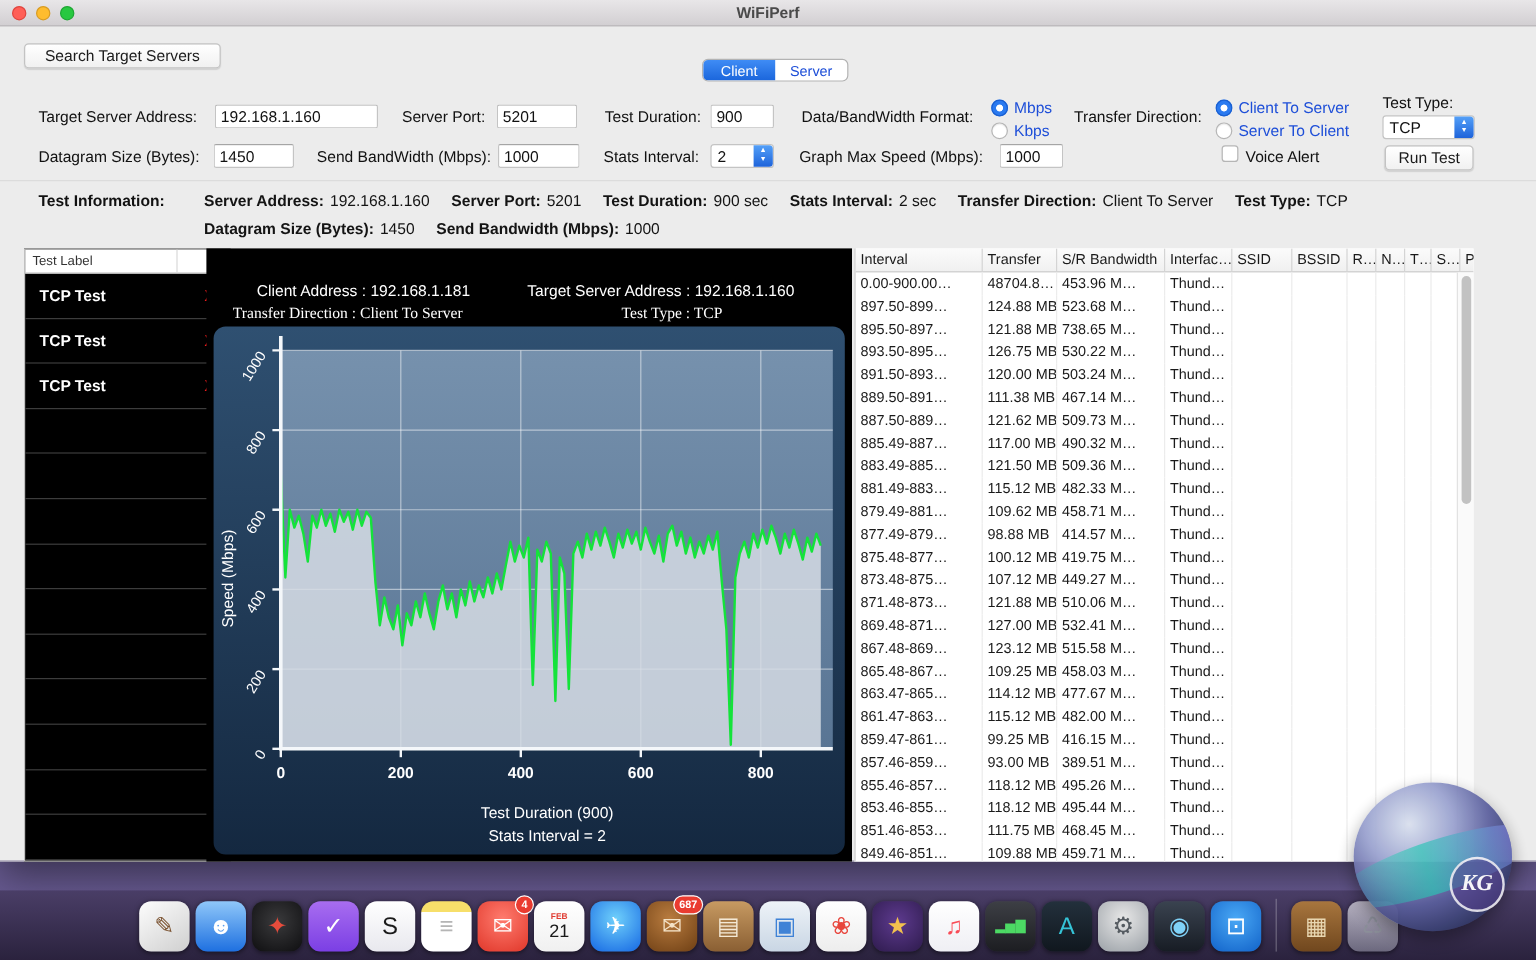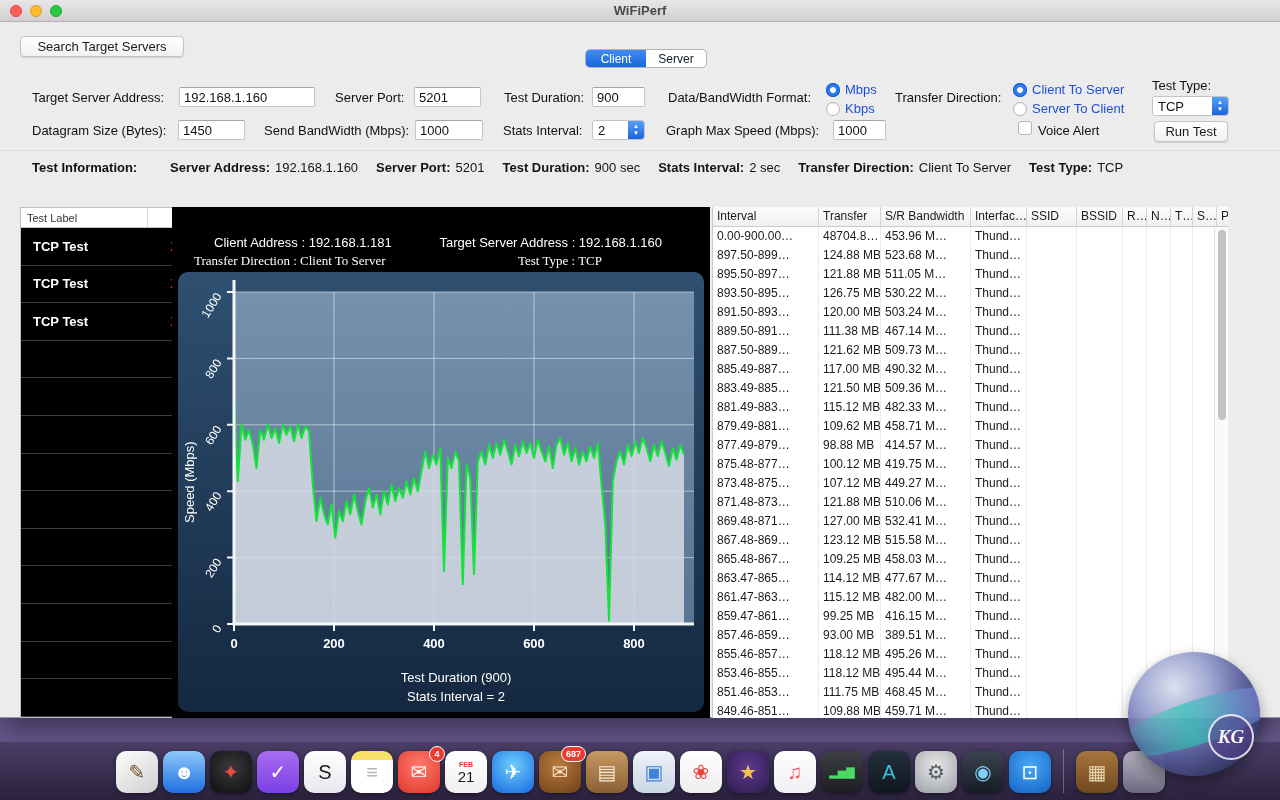--- a/index.html
+++ b/index.html
@@ -20,21 +20,21 @@
   .wtitle { position:absolute; left:0; right:0; text-align:center; font-size:13px; font-weight:700; color:#4a4a4a; }
 
   .mac-btn { position:absolute; height:21px; background:linear-gradient(#ffffff,#f1f1f1);
              border:1px solid #c3c3c3; border-radius:4px; font-size:13px; color:#1b1b1b;
              font-family:inherit; box-shadow:0 1px 1px rgba(0,0,0,.12); padding:0 10px; }
   #btn-search { left:20px; top:36px; width:164px; }
   #btn-run { left:1154px; top:121px; width:74px; }
 
   .seg-ctl { position:absolute; left:585px; top:49px; height:19px; display:flex;
              border:1px solid #b3b3b3; border-radius:5px; overflow:hidden; background:#fff; }
-  .seg { width:60px; display:flex; align-items:center; justify-content:center; font-size:12px; color:#0f172a; }
+  .seg { width:60px; display:flex; align-items:center; justify-content:center; font-size:12px; color:#1d4ed8; }
   .seg.on { background:linear-gradient(#3f8cf5,#1b66dc); color:#fff; }
 
   .lbl { position:absolute; font-size:13px; color:#111; white-space:nowrap; }
   .inp { position:absolute; height:20px; background:#fff; border:1px solid #c4c4c4; border-top-color:#a5a5a5;
          border-radius:2px; font-size:13px; font-family:inherit; padding:0 4px; color:#111; }
   .dd  { position:absolute; height:20px; background:#fff; border:1px solid #c4c4c4; border-radius:3px;
          font-size:13px; display:flex; align-items:center; padding-left:5px; color:#111; }
   .stepper { position:absolute; right:0; top:0; bottom:0; width:16px; border-radius:0 3px 3px 0;
              background:linear-gradient(#54a0f8,#1e63da); color:#fff; display:flex; flex-direction:column;
              align-items:center; justify-content:center; font-size:6px; line-height:7px; }
@@ -187,20 +187,24 @@
 
   <div class="testinfo">
     <div class="ti-caption">Test Information:</div>
     <div class="ti-line" id="ti1">
         <span class="info-item"><span class="info-label">Server Address:</span><span class="info-value">192.168.1.160</span></span>
         <span class="info-item"><span class="info-label">Server Port:</span><span class="info-value">5201</span></span>
         <span class="info-item"><span class="info-label">Test Duration:</span><span class="info-value">900 sec</span></span>
         <span class="info-item"><span class="info-label">Stats Interval:</span><span class="info-value">2 sec</span></span>
         <span class="info-item"><span class="info-label">Transfer Direction:</span><span class="info-value">Client To Server</span></span>
         <span class="info-item"><span class="info-label">Test Type:</span><span class="info-value">TCP</span></span>
+      </div>
+    <div class="ti-line" id="ti2">
+        <span class="info-item"><span class="info-label">Datagram Size (Bytes):</span><span class="info-value">1450</span></span>
+        <span class="info-item"><span class="info-label">Send Bandwidth (Mbps):</span><span class="info-value">1000</span></span>
       </div>
   </div>
 
   <div class="test-list">
     <div class="tl-head">Test Label</div>
     <div class="tl-rows">
         <div class="tl-row">
           <span class="tl-label">TCP Test</span>
           <span class="tl-close">X</span>
         </div>
@@ -325,21 +329,21 @@
           <div class="st-cell c6"></div>
           <div class="st-cell c7"></div>
           <div class="st-cell c8"></div>
           <div class="st-cell c9"></div>
           <div class="st-cell c10"></div>
           <div class="st-cell c11"></div>
         </div>
         <div class="st-row">
           <div class="st-cell c0">895.50-897…</div>
           <div class="st-cell c1">121.88 MB</div>
-          <div class="st-cell c2">511.05 M…</div>
+          <div class="st-cell c2">738.65 M…</div>
           <div class="st-cell c3">Thund…</div>
           <div class="st-cell c4"></div>
           <div class="st-cell c5"></div>
           <div class="st-cell c6"></div>
           <div class="st-cell c7"></div>
           <div class="st-cell c8"></div>
           <div class="st-cell c9"></div>
           <div class="st-cell c10"></div>
           <div class="st-cell c11"></div>
         </div>

